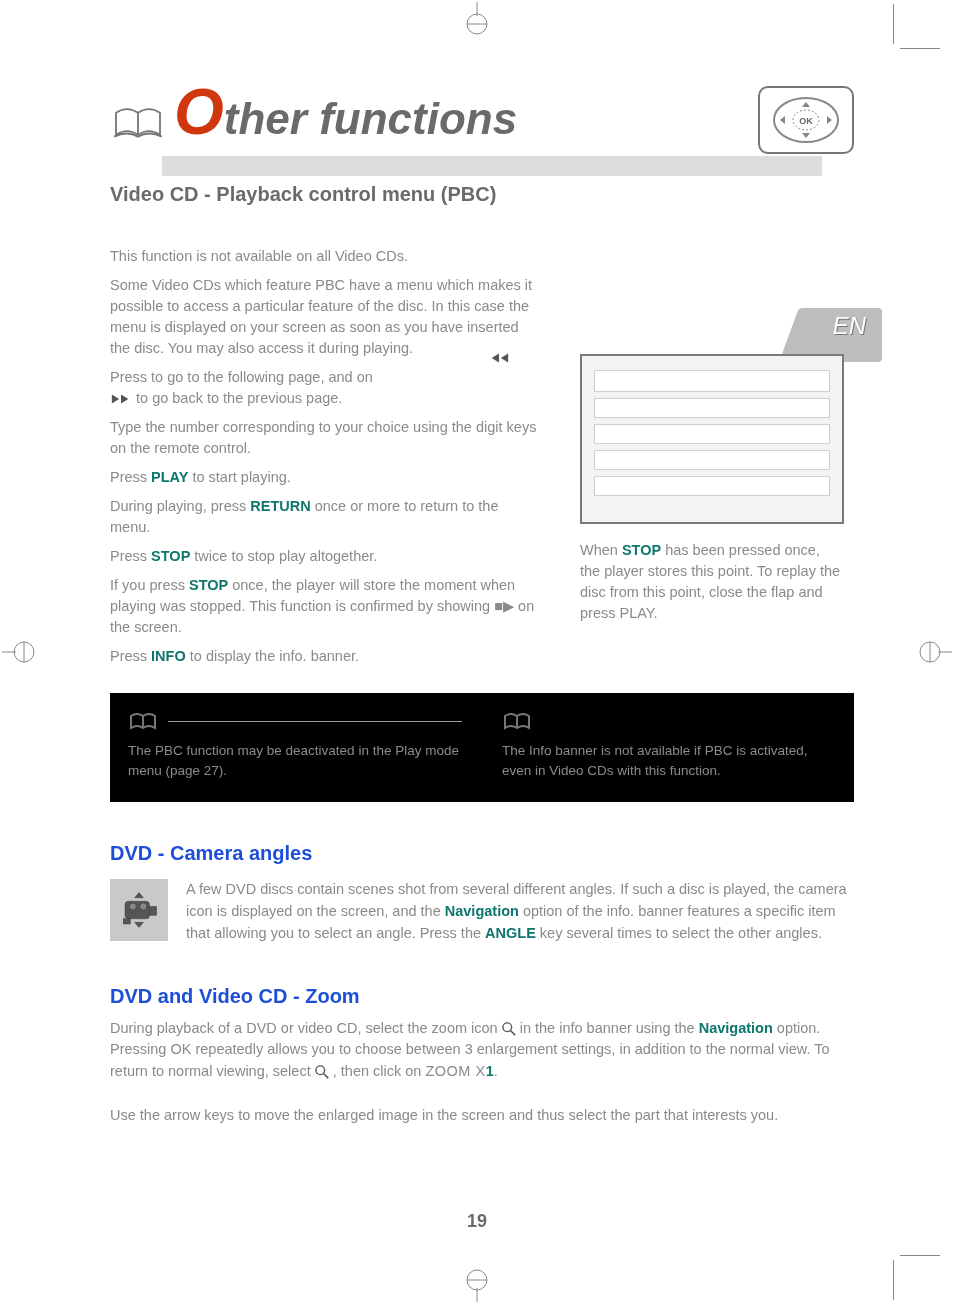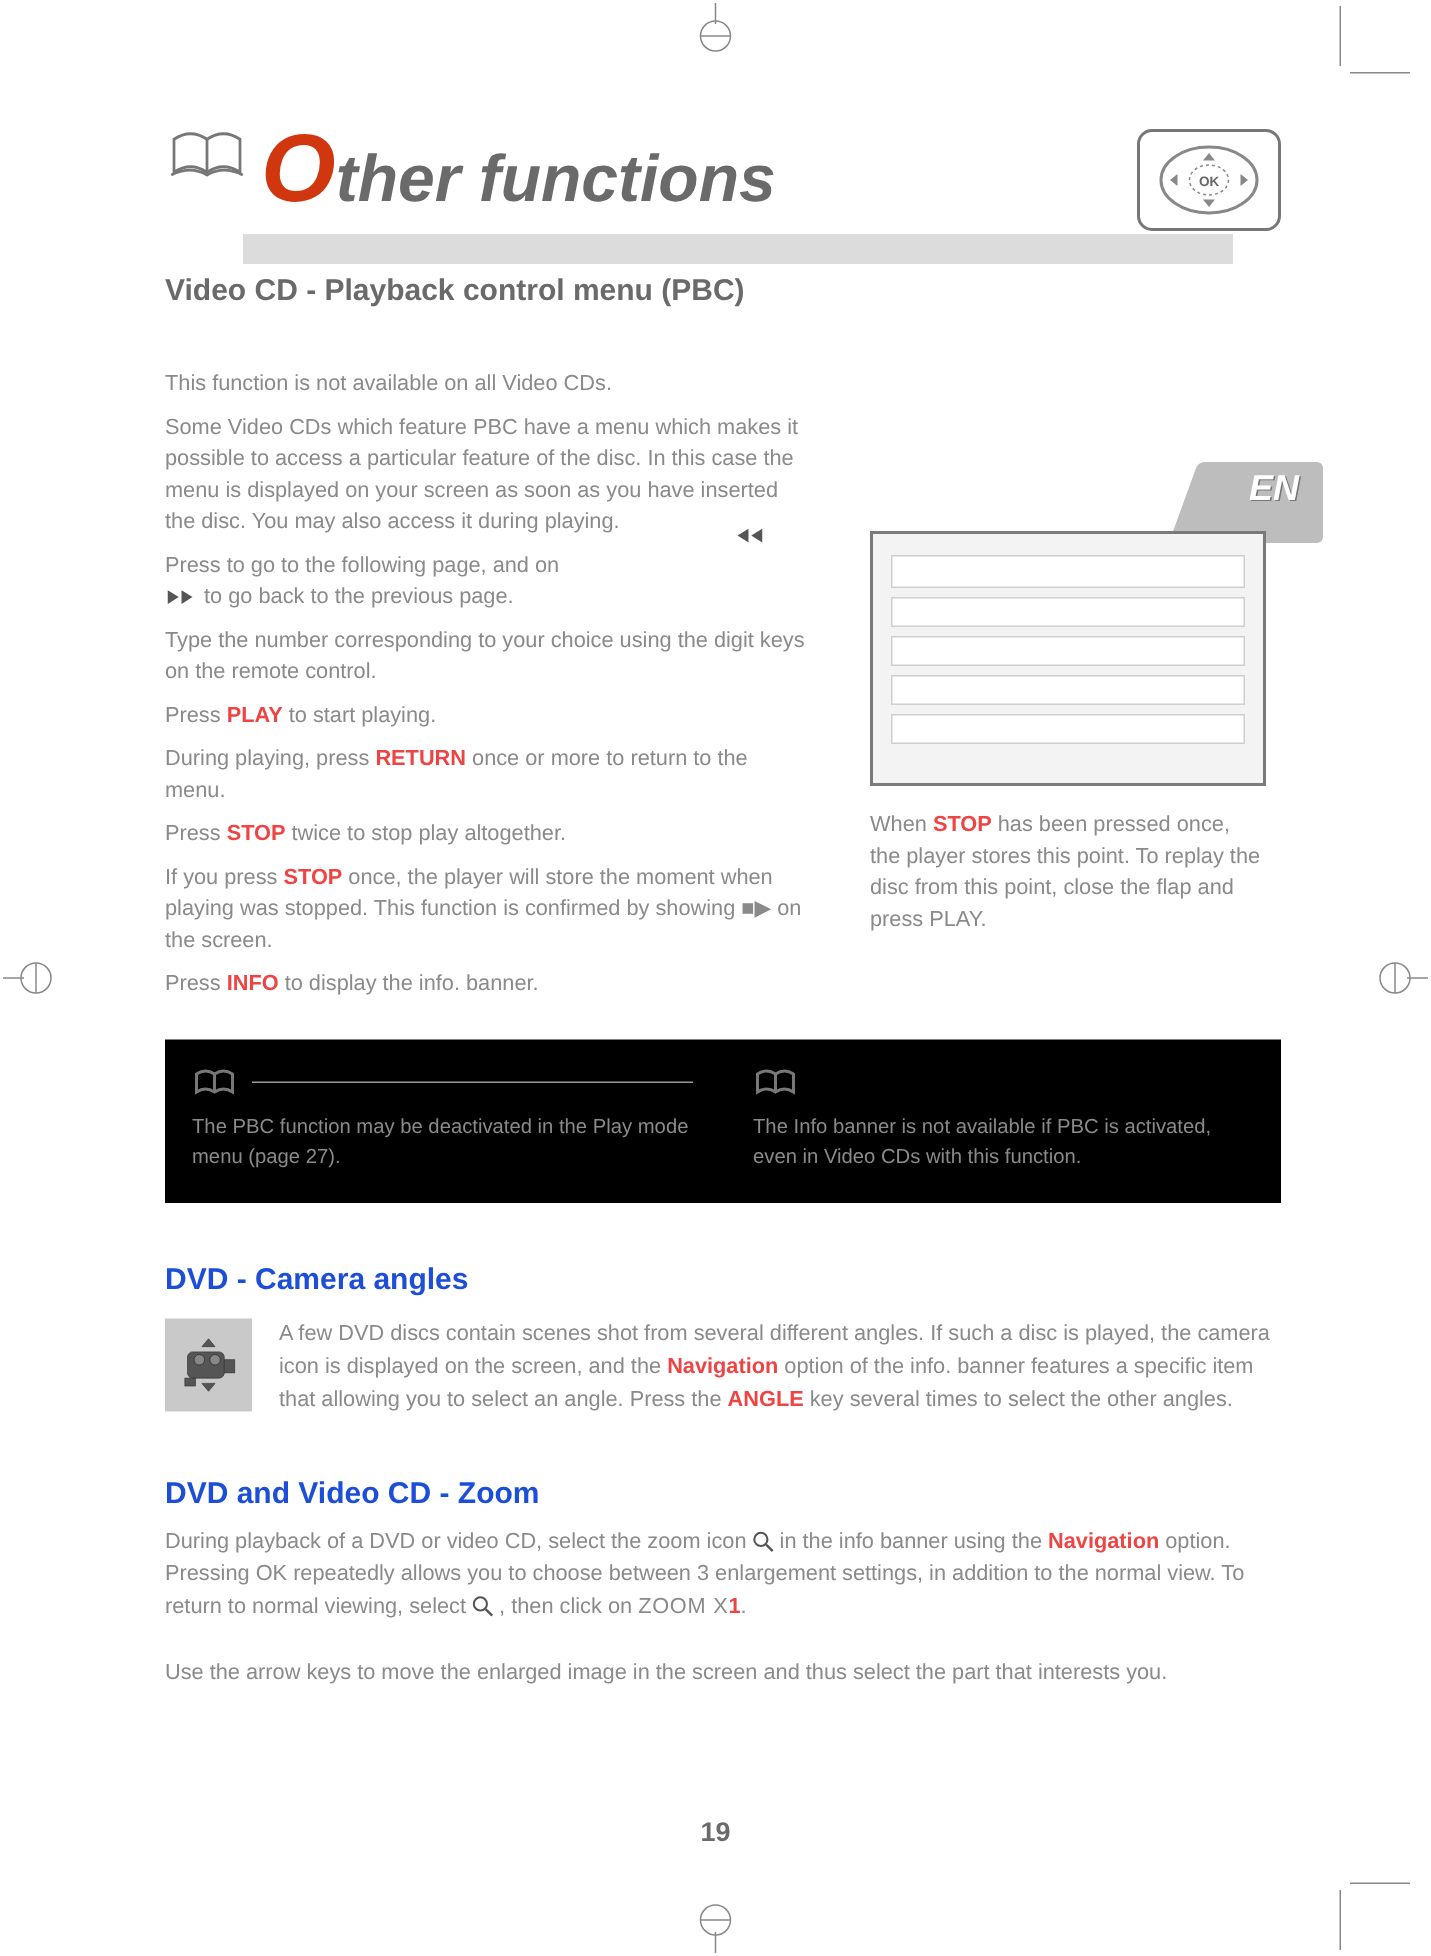--- a/index.html
+++ b/index.html
@@ -25,21 +25,21 @@
   .crop-right{ right:2px; top:50%; transform:translateY(-50%);}
   .crop-corner-line-v { position:absolute; width:1px; height:40px; background:#888;}
   .crop-corner-line-h { position:absolute; width:40px; height:1px; background:#888;}
   .header-row {
     display:flex;
     align-items:flex-start;
     justify-content:space-between;
   }
   .title-block {
     display:flex;
-    align-items:flex-start;
+    align-items:flex-end;
     gap:8px;
   }
   .book-icon { width:56px; height:44px; stroke:#777; fill:none; stroke-width:2; }
   .title-text {
     font-weight:900;
     font-style:italic;
     font-size:44px;
     color:#6a6a6a;
     line-height:1;
   }
@@ -67,21 +67,21 @@
     margin-top:29px;
   }
   .sidebar-en {
     position:absolute;
     right:72px;
     top:308px;
   }
   .en-tab {
     background:#bdbdbd;
     color:#fff;
-    font-weight:700;
+    font-weight:400;
     font-style:italic;
     font-size:24px;
     padding:4px 16px 22px 28px;
     border-radius:4px;
     position:relative;
     text-shadow:1px 1px 0 #777;
   }
   .en-tab:before {
     content:"";
     position:absolute;
@@ -91,21 +91,21 @@
     transform:skewX(-20deg);
     border-radius:4px 0 0 4px;
   }
   .body-text {
     color:#8a8a8a;
     font-size:14.5px;
     line-height:1.45;
     margin-top:40px;
   }
   .body-text p { margin:0 0 8px 0;}
-  .bold { font-weight:700; color:#ef4444;}
+  .bold { font-weight:700; color:#0f766e;}
   .inline-icon { display:inline-block; vertical-align:middle;}
   .rew-fwd { width:22px; height:12px; }
   .pbc-box {
     position:absolute;
     right:110px;
     top:354px;
     width:264px;
     height:170px;
     border:2px solid #7a7a7a;
     background:#f3f3f3;

